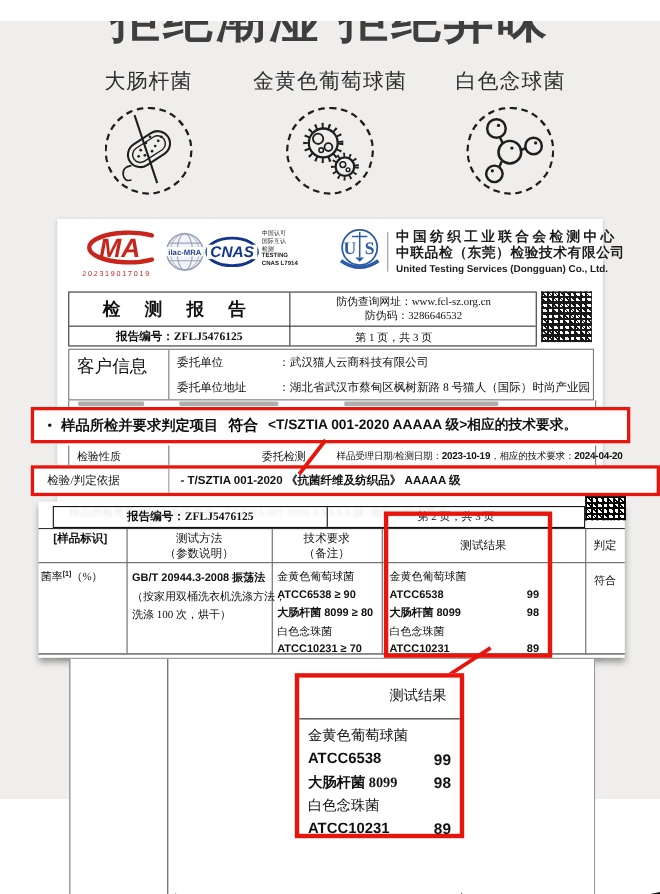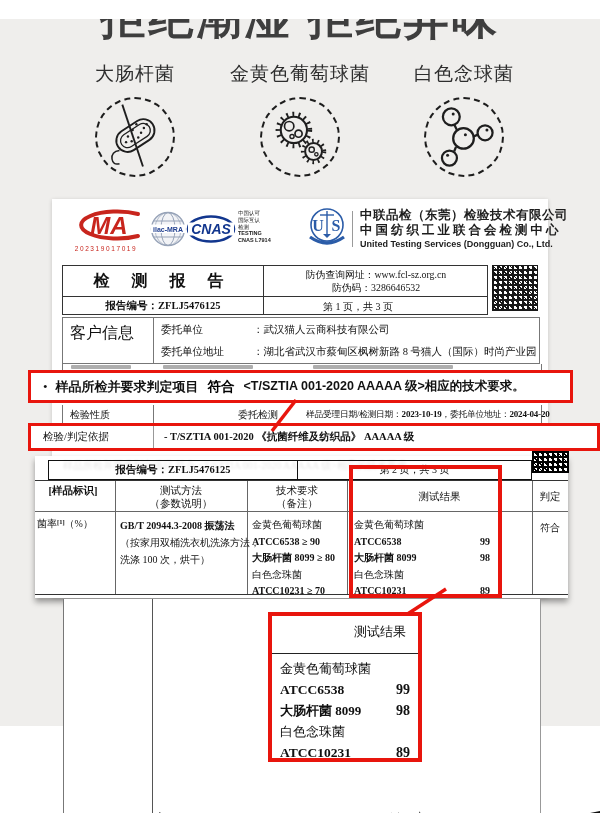--- a/index.html
+++ b/index.html
@@ -17,21 +17,21 @@
   #sheetA{left:52px;top:180px;width:496px;height:398px;box-shadow:0 1px 4px rgba(0,0,0,.18);}
   #sheetB{left:35px;top:437px;width:533px;height:142px;box-shadow:0 4px 6px rgba(0,0,0,.38);}
   #sheetC{left:63px;top:580px;width:478px;height:233px;border-left:1px solid #777;border-right:1px solid #999;box-sizing:border-box;}
   .cell-border{border:1px solid #777;box-sizing:border-box;}
   .redbox{border:3.5px solid #e8150d;background:#fff;box-sizing:border-box;}
   .qr{background-color:#fdfdfd;background-image:
       repeating-linear-gradient(0deg,#000 0 2px,transparent 2px 5px),
       repeating-linear-gradient(90deg,#000 0 2px,transparent 2px 5px),
       repeating-linear-gradient(45deg,#000 0 1px,transparent 1px 4px);}
   .ghost-bar{background:#9a9a9a;height:4px;border-radius:1px;opacity:.8;}
-  .code{font-family:Liberation Serif, serif;font-weight:bold;}
+  .code{font-family:Liberation Sans, sans-serif;font-weight:bold;}
   .t-head{font-size:10.5px;text-align:center;color:#111;line-height:13px;}
   .vline{background:#666;width:1px;}
   .hline{background:#666;height:1px;}
   .rrow{display:flex;justify-content:space-between;}
   #callout{left:268px;top:593px;width:154px;height:150px;border:4px solid #e8150d;background:#fff;box-sizing:border-box;z-index:6;}
   .callout-line{height:21px;display:flex;justify-content:space-between;align-items:center;}
 </style>
 </head>
 <body>
 
@@ -147,22 +147,22 @@
         <line x1="21" y1="5" x2="21" y2="28" stroke="#2b5ca8" stroke-width="1.4"></line>
         <line x1="14" y1="9" x2="28" y2="9" stroke="#2b5ca8" stroke-width="1.4"></line>
         <path d="M17,28 h8 l-4,4 z" fill="#2b5ca8"></path>
         <path d="M4,31 Q21,43 38,31" fill="none" stroke="#2b5ca8" stroke-width="3.2"></path>
       </svg>
     </div>
 
     <div class="abs" style="left:300px;top:12px;width:1px;height:36px;background:#9a9a9a"></div>
 
     <div class="abs" style="left:308px;top:9px;width:234px">
+      <div style="font-size:12.5px;font-weight:bold;color:#1d1d1d;letter-spacing:3px;line-height:15px;white-space:nowrap">中国纺织工业联合会检测中心</div>
       <div style="font-size:12.5px;font-weight:bold;color:#1d1d1d;letter-spacing:.5px;line-height:15px;white-space:nowrap">中联品检（东莞）检验技术有限公司</div>
-      <div style="font-size:12.5px;font-weight:bold;color:#1d1d1d;letter-spacing:3px;line-height:15px;white-space:nowrap">中国纺织工业联合会检测中心</div>
       <div style="font-size:9px;font-weight:bold;color:#1d1d1d;line-height:12px;white-space:nowrap">United Testing Services (Dongguan) Co., Ltd.</div>
     </div>
 
     <div class="abs" style="left:10px;top:66px;width:426px;height:50px;border:1.3px solid #333;box-sizing:border-box">
       <div class="abs" style="left:200px;top:0;width:1px;height:100%;background:#333"></div>
       <div class="abs" style="left:0;top:30px;width:100%;height:1px;background:#333"></div>
       <div class="abs serif" style="left:0;top:5px;width:200px;text-align:center;font-size:16px;font-weight:bold;letter-spacing:9px;color:#111">检 测 报 告</div>
       <div class="abs serif" style="left:201px;top:2px;width:224px;text-align:center;font-size:9.8px;line-height:13px;color:#111">
         <div>防伪查询网址：www.fcl-sz.org.cn</div>
         <div>防伪码：3286646532</div>
@@ -188,21 +188,21 @@
       <div class="ghost-bar abs" style="left:8px;top:1px;width:60px"></div>
       <div class="ghost-bar abs" style="left:100px;top:1px;width:90px"></div>
       <div class="ghost-bar abs" style="left:250px;top:1px;width:140px"></div>
     </div>
 
     <div class="abs" style="left:10px;top:206px;width:478px;height:18px;border-left:1px solid #777;border-right:1px solid #777">
       <div class="abs" style="left:90px;top:0;width:1px;height:100%;background:#777"></div>
       <div class="abs serif" style="left:7px;top:3px;font-size:10px;color:#111">检验性质</div>
       <div class="abs serif" style="left:175px;top:3px;font-size:10px;color:#111">委托检测</div>
       <div class="abs serif nowrap" style="left:243px;top:4px;font-size:8.7px;color:#111;letter-spacing:-.2px">
-        <span>样品受理日期/检测日期：</span><span class="code" style="font-size:9px">2023-10-19</span><span>，委托单位地址：</span><span class="code" style="font-size:9px">2024-04-20</span>
+        <span>样品受理日期/检测日期：</span><span class="code" style="font-size:9px">2023-10-19</span><span>，相应的技术要求：</span><span class="code" style="font-size:9px">2024-04-20</span>
       </div>
     </div>
   </div>
 
   <div class="abs redbox" style="left:28px;top:351px;width:545px;height:33px;display:flex;align-items:center;padding-left:12px;z-index:4">
     <span class="serif" style="font-size:13px;color:#111;margin-right:8px">•</span>
     <span class="serif nowrap" style="font-size:13px;font-weight:600;color:#111">样品所检并要求判定项目</span>
     <span class="serif" style="font-size:13.5px;font-weight:800;color:#000;margin:0 9px">符合</span>
     <span class="nowrap" style="font-size:12.5px;font-weight:700;color:#111;font-family:'Liberation Sans',sans-serif">&lt;T/SZTIA 001-2020 AAAAA 级&gt;相应的技术要求。</span>
   </div>

